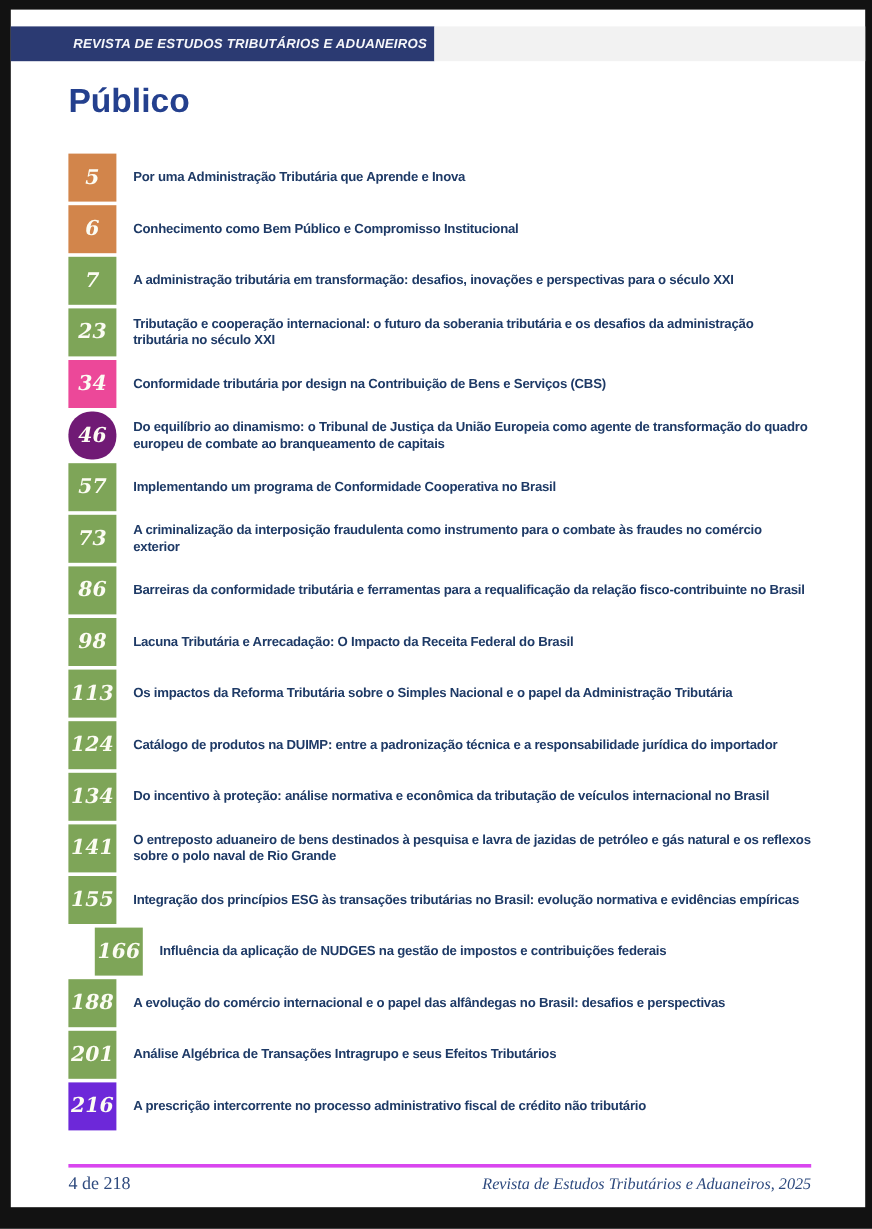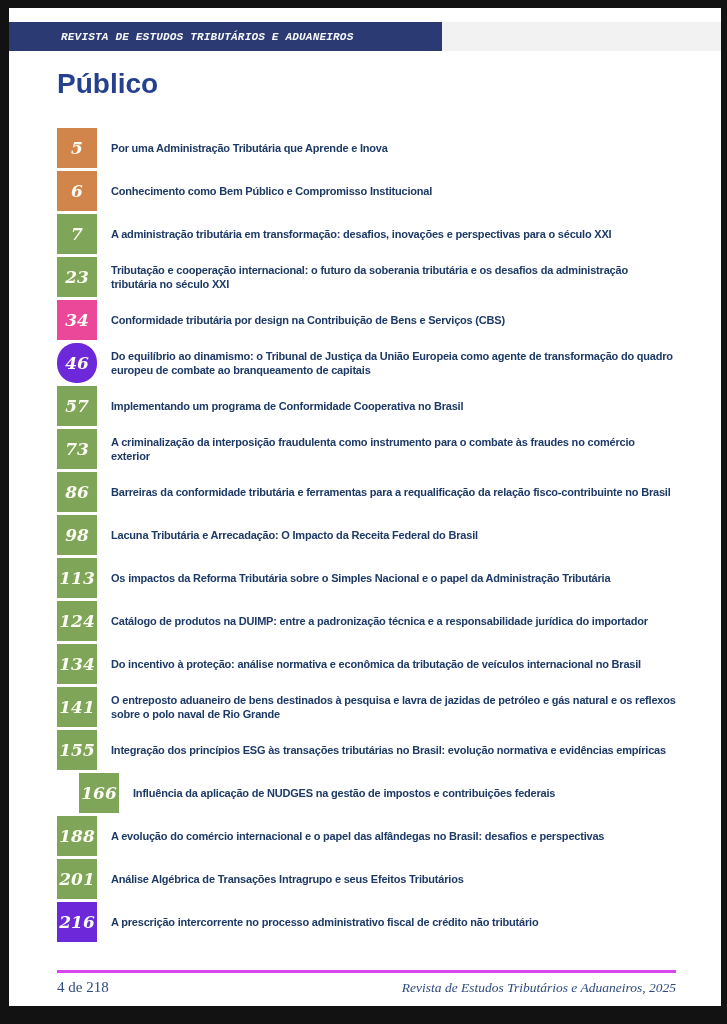--- a/index.html
+++ b/index.html
@@ -17,32 +17,31 @@
     background: #ffffff;
   }
   
   .banner-row {
     margin-top: 14px;
     display: flex;
     height: 29px;
     align-items: stretch;
   }
   .banner {
-    width: 433px;
+    width: 353px;
     background: #2B3A72;
     color: #F5F6FA;
     display: flex;
     align-items: center;
     padding-left: 52px;
     font-style: italic;
     font-weight: bold;
     font-size: 11px;
     letter-spacing: 0.2px;
     white-space: nowrap;
-    font-family: Liberation Mono, monospace;
   }
   .banner-spacer {
     flex: 1;
     background: #F2F2F2;
   }
   
   h1.sumario {
     margin: 16px 0 0 48px;
     font-size: 28px;
     line-height: 34px;
@@ -133,21 +132,21 @@
     </div>
       <div class="toc-row">
       <div class="num" style="background: rgb(126, 165, 88);">23</div>
       <div class="title">Tributação e cooperação internacional: o futuro da soberania tributária e os desafios da administração tributária no século XXI</div>
     </div>
       <div class="toc-row">
       <div class="num" style="background: #ec4899;">34</div>
       <div class="title">Conformidade tributária por design na Contribuição de Bens e Serviços (CBS)</div>
     </div>
       <div class="toc-row">
-      <div class="num" style="background: #6d28d9; border-radius: 19px;">46</div>
+      <div class="num" style="background: #701a75; border-radius: 19px;">46</div>
       <div class="title">Do equilíbrio ao dinamismo: o Tribunal de Justiça da União Europeia como agente de transformação do quadro europeu de combate ao branqueamento de capitais</div>
     </div>
       <div class="toc-row">
       <div class="num" style="background: rgb(126, 165, 88);">57</div>
       <div class="title">Implementando um programa de Conformidade Cooperativa no Brasil</div>
     </div>
       <div class="toc-row">
       <div class="num" style="background: rgb(126, 165, 88);">73</div>
       <div class="title">A criminalização da interposição fraudulenta como instrumento para o combate às fraudes no comércio exterior</div>
     </div>

